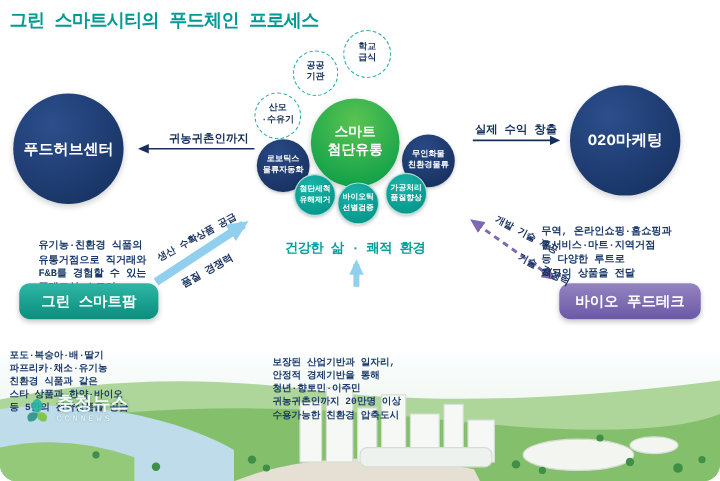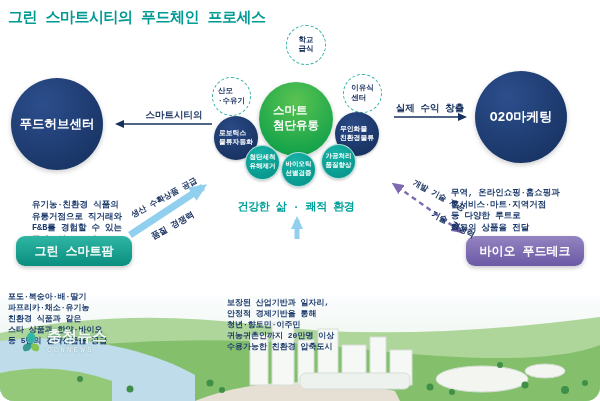--- a/index.html
+++ b/index.html
@@ -7,21 +7,21 @@
     position:relative;width:600px;height:401px;overflow:hidden;background:#fff;
     font-family:Liberation Mono, monospace;
     border-radius:14px;
   }
   .title{
     position:absolute;left:8px;top:8px;margin:0;font-size:15px;font-weight:bold;
     color:#009a94;letter-spacing:-0.5px;z-index:9;
   }
   .circ{
     position:absolute;border-radius:50%;display:flex;align-items:center;justify-content:center;
-    white-space:pre-line;box-sizing:border-box;
+    text-align:center;white-space:pre-line;box-sizing:border-box;
   }
   .hub-circle{left:11px;top:78px;width:92px;height:92px;z-index:3;
     background:radial-gradient(circle at 35% 28%,#2c4e8c,#142e5c);
     color:#fff;font-weight:bold;font-size:12.5px;box-shadow:0 2px 5px rgba(0,0,0,.2);}
   .o2o-circle{left:475px;top:71px;width:92px;height:92px;z-index:3;
     background:radial-gradient(circle at 35% 28%,#2c4e8c,#142e5c);
     color:#fff;font-weight:bold;font-size:13px;box-shadow:0 2px 5px rgba(0,0,0,.2);}
   .desc{
     position:absolute;color:#1c3a6b;font-size:8.5px;line-height:1.38;
     white-space:pre-line;font-weight:600;z-index:6;margin-top:20px;
@@ -152,43 +152,43 @@
 유통거점으로 직거래와
 F&amp;B를 경험할 수 있는
 플래그십 스토어</div>
 
   <div class="circ o2o-circle">O2O마케팅</div>
   <div class="desc o2o-desc">무역, 온라인쇼핑·홈쇼핑과
 홈서비스·마트·지역거점
 등 다양한 루트로
 최고의 상품을 전달</div>
 
+  <div class="circ sat s1">공공
+기관</div>
   <div class="circ sat s2">학교
 급식</div>
   <div class="circ sat s4">산모
 ·수유기</div>
-  <div class="circ sat s5">이유식
-센터</div>
 
   <div class="circ center-circle">스마트
 첨단유통</div>
 
   <div class="circ log l1">로보틱스
 물류자동화</div>
   <div class="circ log l2">무인화물
 친환경물류</div>
 
   <div class="circ proc p1">첨단세척
 유해제거</div>
   <div class="circ proc p2">바이오틱
 선별검증</div>
   <div class="circ proc p3">가공처리
 품질향상</div>
 
-  <div class="lab brand-value">스마트시티의</div>
+  <div class="lab brand-value">귀농귀촌인까지</div>
   <div class="lab profit">실제 수익 창출</div>
   <div class="lab healthy">건강한 삶 · 쾌적 환경</div>
 
   <div class="rot supply">생산 수확상품 공급</div>
   <div class="rot quality">품질 경쟁력</div>
   <div class="rot tech-provide">개발 기술 제공</div>
   <div class="rot tech-comp">기술 경쟁력</div>
 
   <div class="box farm-box">그린 스마트팜</div>
   <div class="desc farm-desc">포도·복숭아·배·딸기

